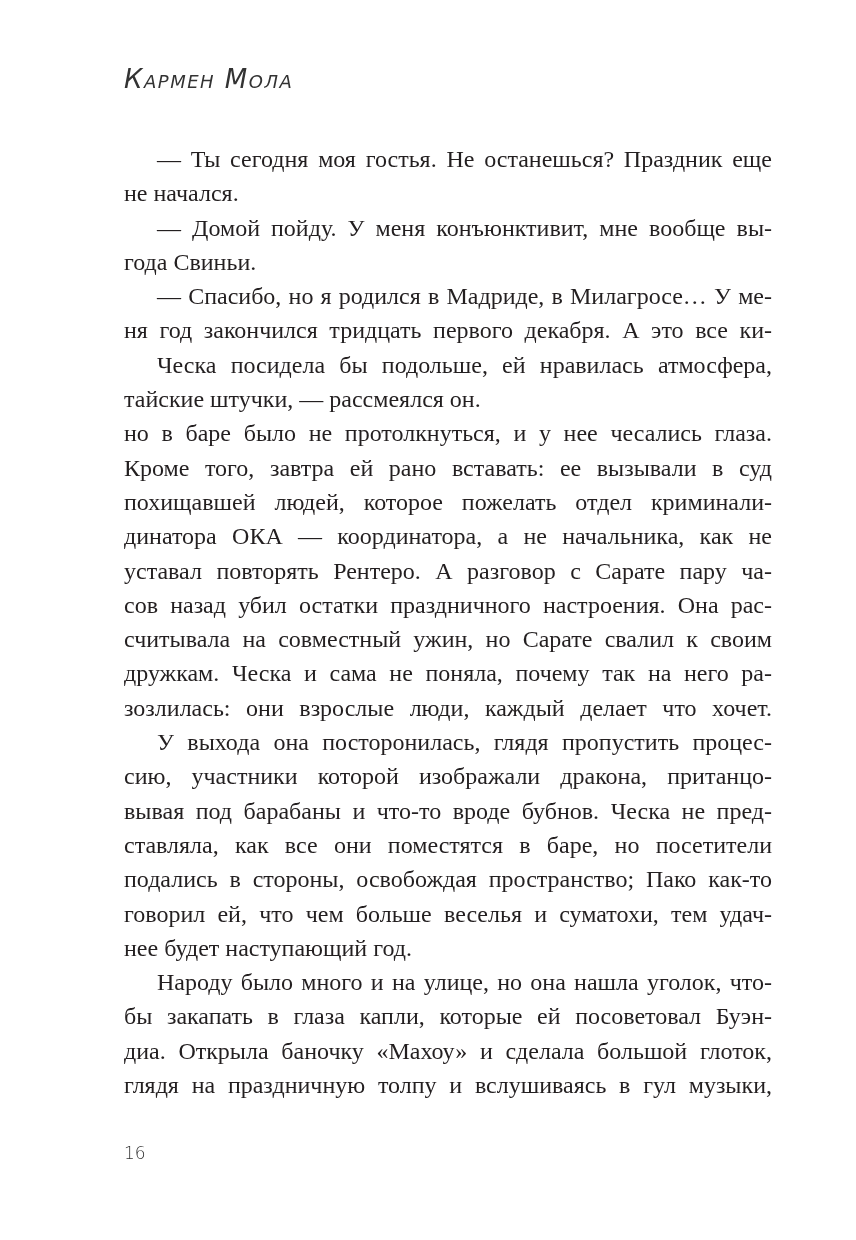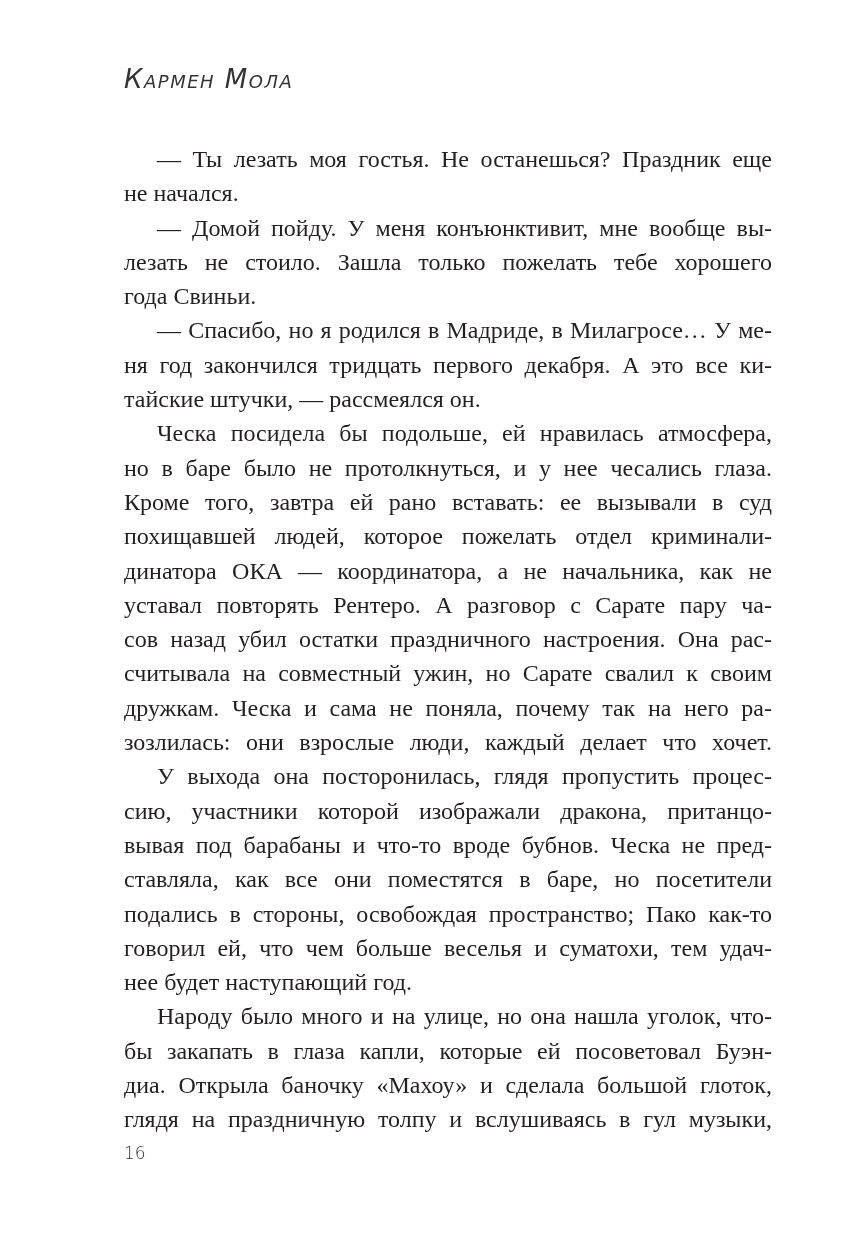--- a/index.html
+++ b/index.html
@@ -57,29 +57,28 @@
       font-weight: 300;
       color: #333;
     }
   </style>
 </head>
 <body>
 
 <div class="running-head">Кармен Мола</div>
 
 <div class="text-block" id="text-block">
-    <span class="line indent">— Ты лезать моя гостья. Не останешься? Праздник еще</span>
+    <span class="line indent">— Ты сегодня моя гостья. Не останешься? Праздник еще</span>
     <span class="line last">не начался.</span>
     <span class="line indent">— Домой пойду. У меня конъюнктивит, мне вообще вы-</span>
-    <span class="line">лезать не стоило. Зашла только пожелать тебе хорошего</span>
     <span class="line last">года Свиньи.</span>
     <span class="line indent">— Спасибо, но я родился в Мадриде, в Милагросе… У ме-</span>
     <span class="line">ня год закончился тридцать первого декабря. А это все ки-</span>
+    <span class="line indent">Ческа посидела бы подольше, ей нравилась атмосфера,</span>
     <span class="line last">тайские штучки, — рассмеялся он.</span>
-    <span class="line indent">Ческа посидела бы подольше, ей нравилась атмосфера,</span>
     <span class="line">но в баре было не протолкнуться, и у нее чесались глаза.</span>
     <span class="line">Кроме того, завтра ей рано вставать: ее вызывали в суд</span>
     <span class="line">похищавшей людей, которое пожелать отдел криминали-</span>
     <span class="line">динатора ОКА — координатора, а не начальника, как не</span>
     <span class="line">уставал повторять Рентеро. А разговор с Сарате пару ча-</span>
     <span class="line">сов назад убил остатки праздничного настроения. Она рас-</span>
     <span class="line">считывала на совместный ужин, но Сарате свалил к своим</span>
     <span class="line">дружкам. Ческа и сама не поняла, почему так на него ра-</span>
     <span class="line">зозлилась: они взрослые люди, каждый делает что хочет.</span>
     <span class="line indent">У выхода она посторонилась, глядя пропустить процес-</span>

